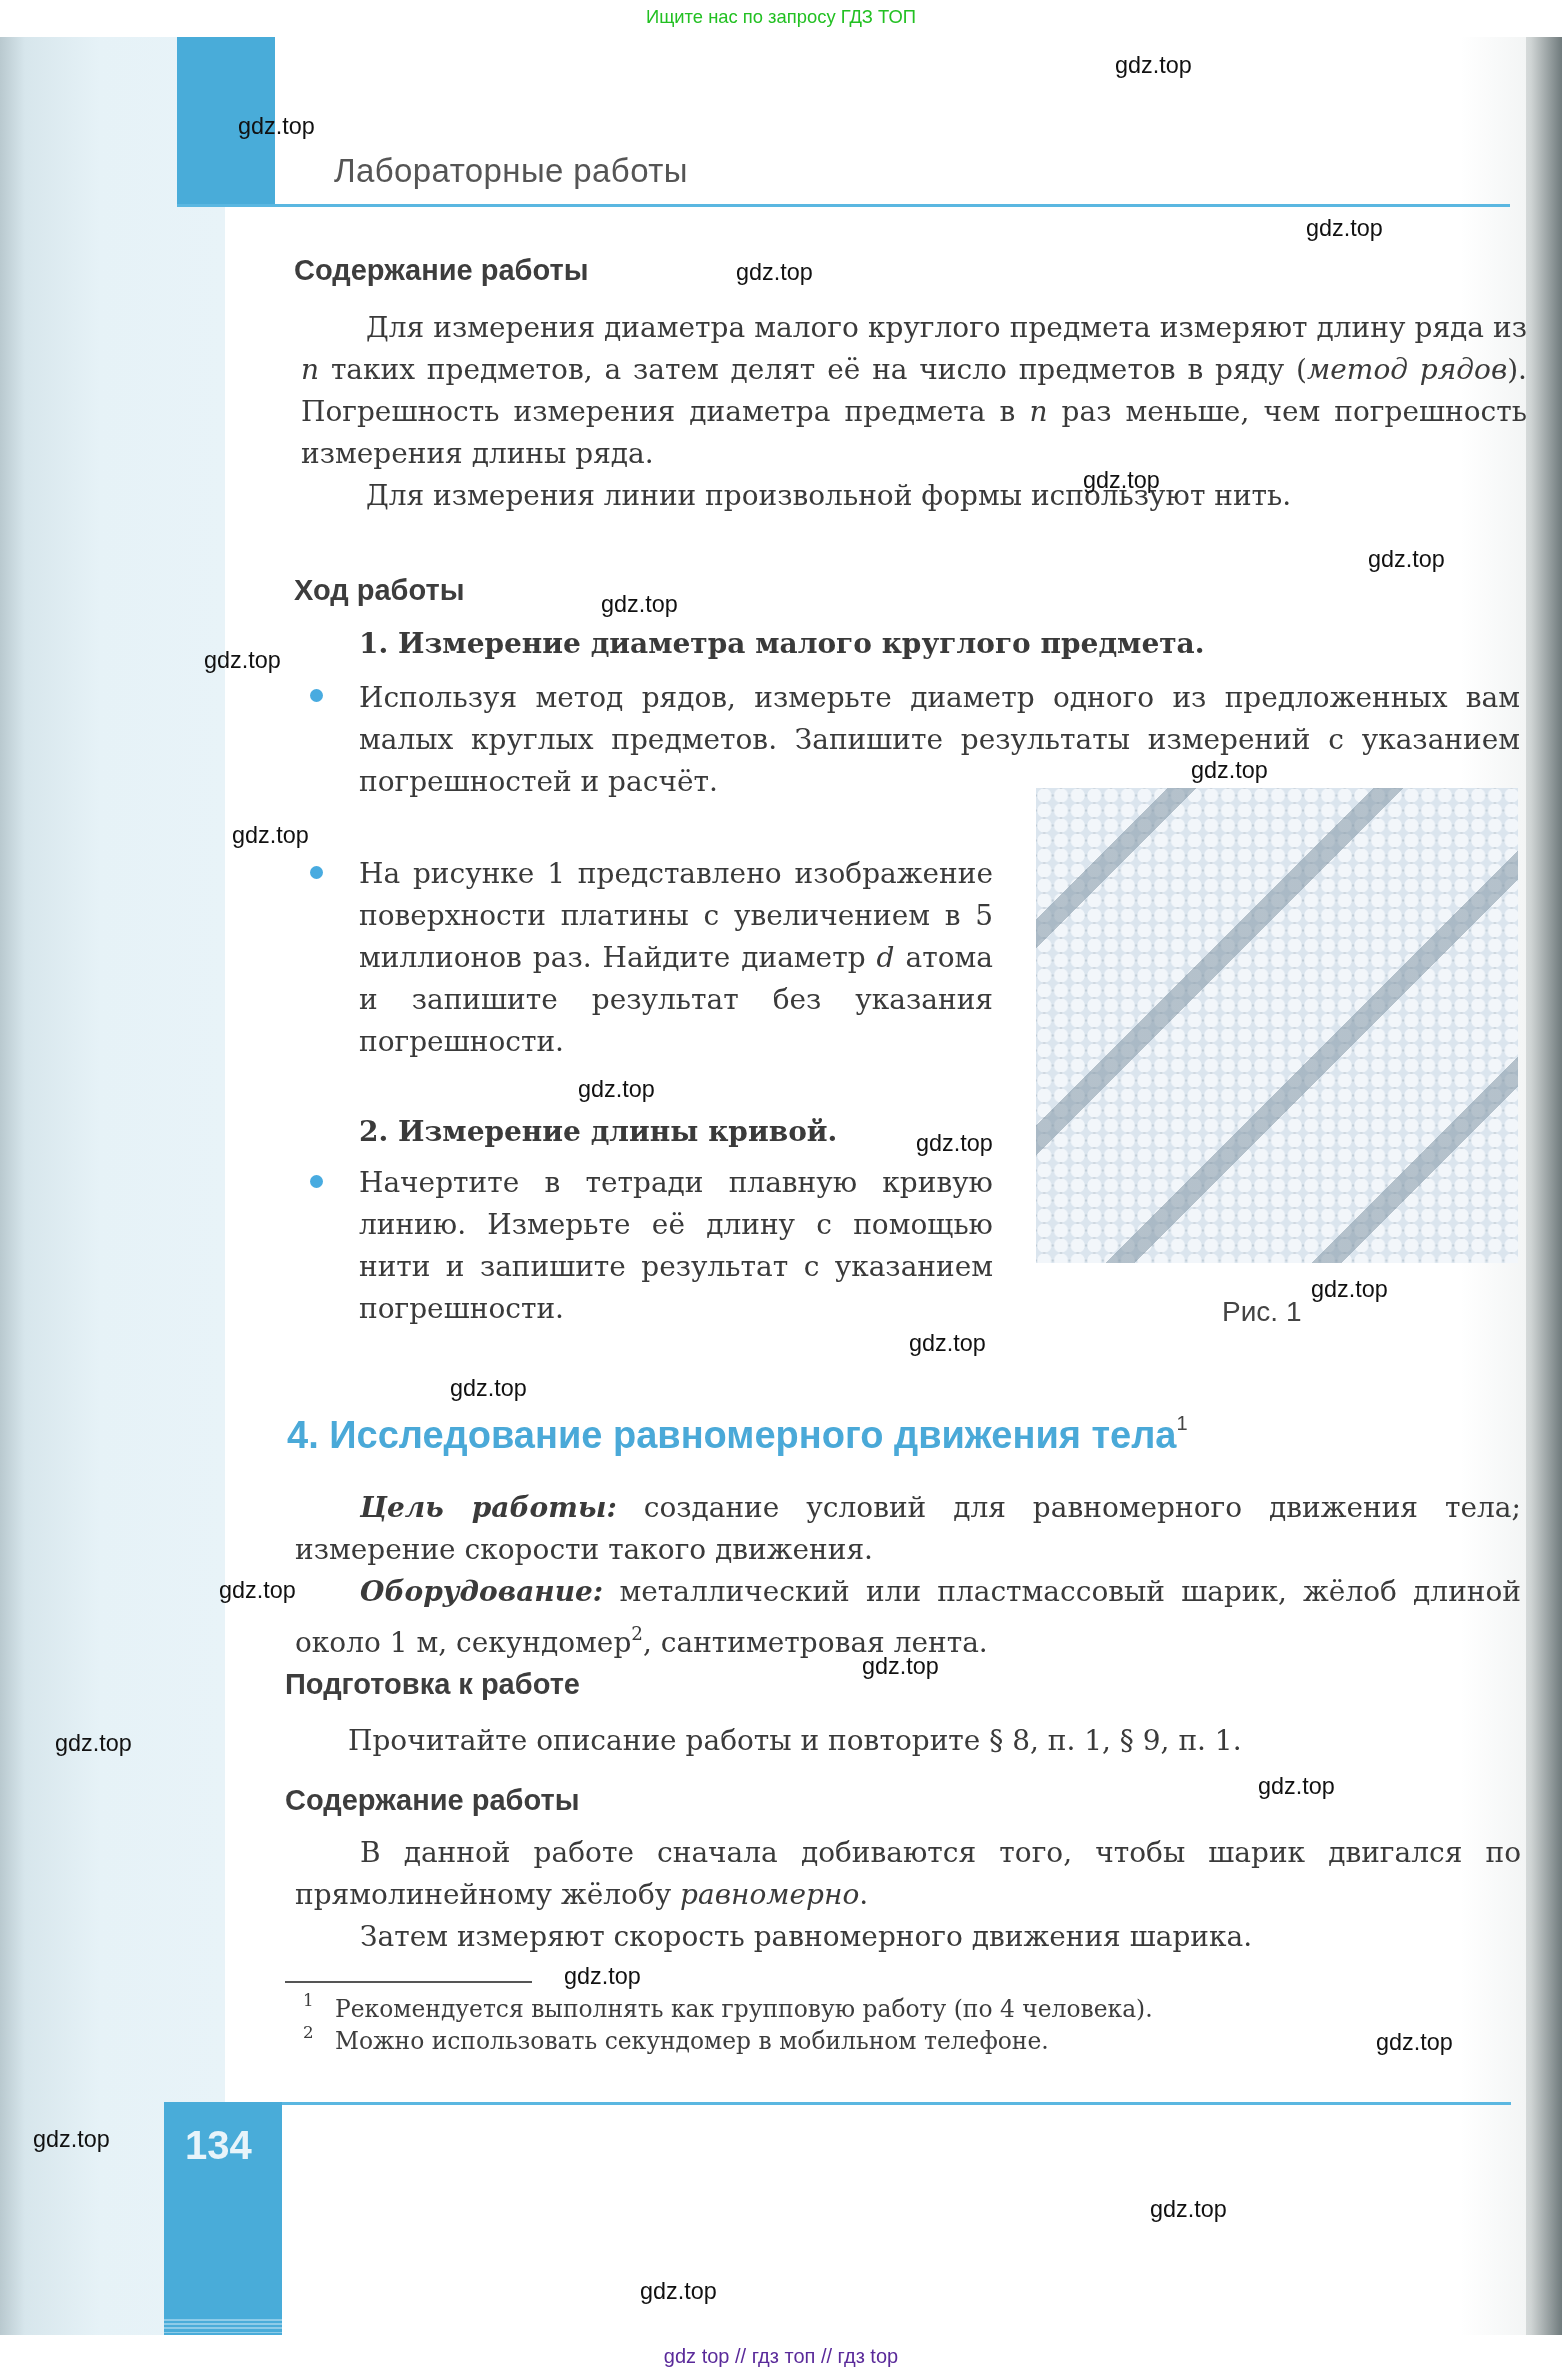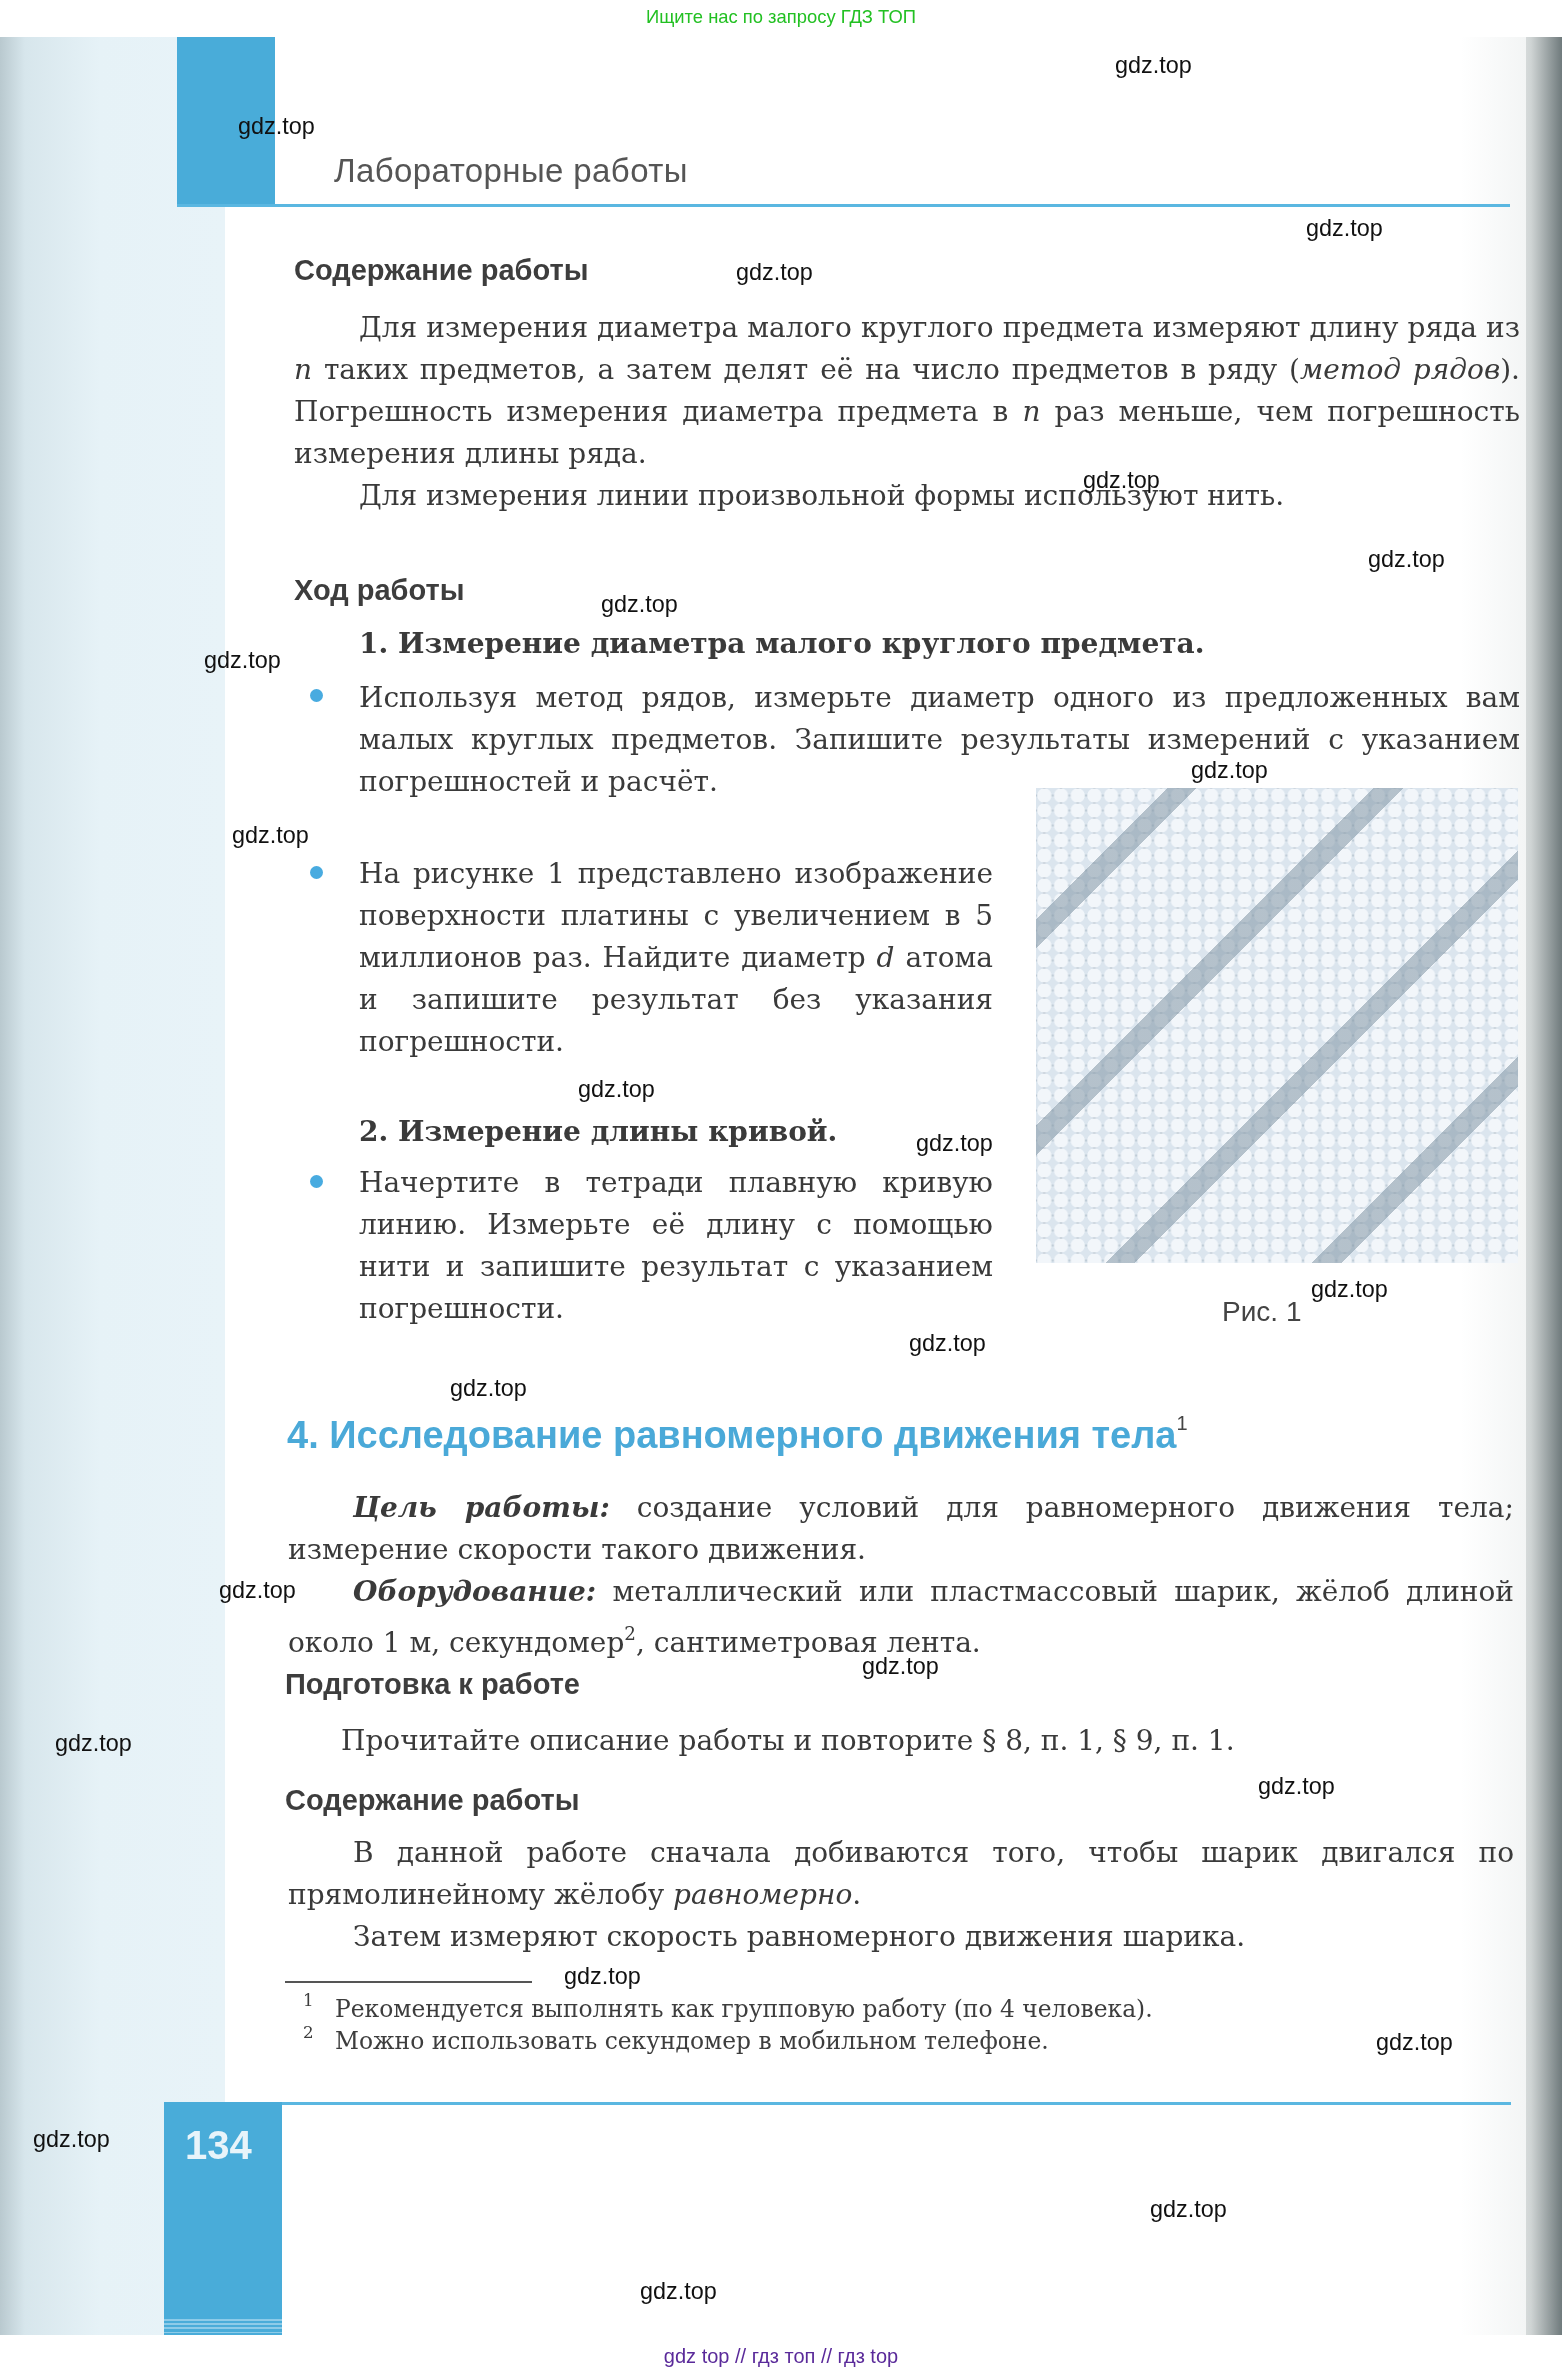--- a/index.html
+++ b/index.html
@@ -36,20 +36,21 @@
     font-family: "Liberation Sans", sans-serif; font-size: 33px; color: #555;
     letter-spacing: 0.4px;
   }
   .subhead {
     position: absolute; font-family: "Liberation Sans", sans-serif; font-weight: bold;
     font-size: 29px; color: #3d3d3d;
   }
   .para {
     position: absolute; font-size: 28px; line-height: 42px; color: #3a3a3a;
     text-align: justify;
+    margin-left: 7px;
   }
   .para p { margin: 0; text-indent: 65px; }
   .it { font-style: italic; }
   .bullet-item { position: absolute; font-size: 28px; line-height: 42px; color: #3a3a3a; text-align: justify; }
   .bullet-dot {
     position: absolute; width: 13.3px; height: 13.3px; border-radius: 50%; background: #48abe0;
   }
   .numbered {
     position: absolute; font-size: 28px; font-weight: bold; color: #3a3a3a;
   }

